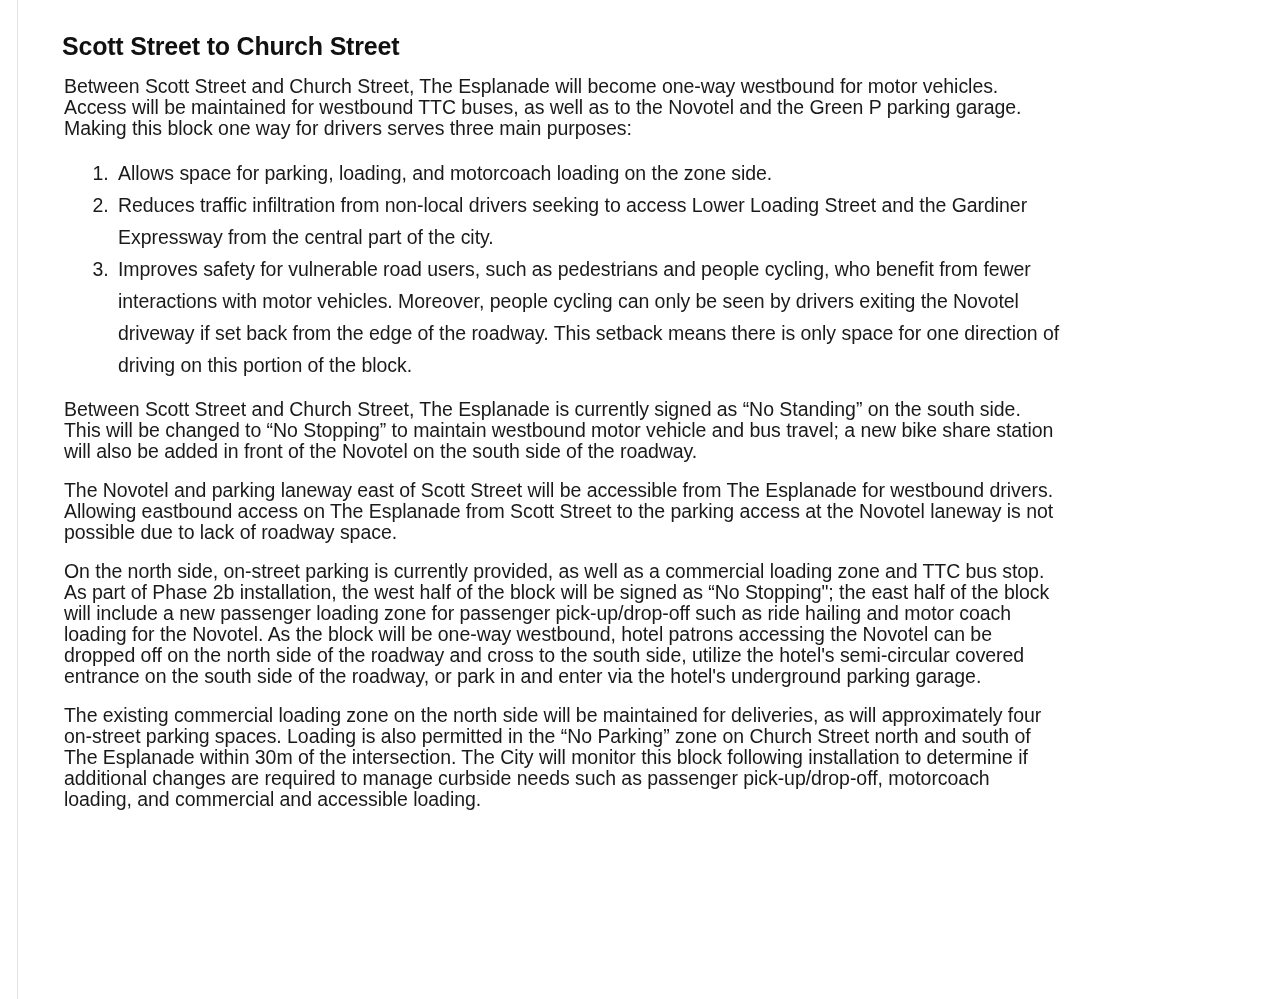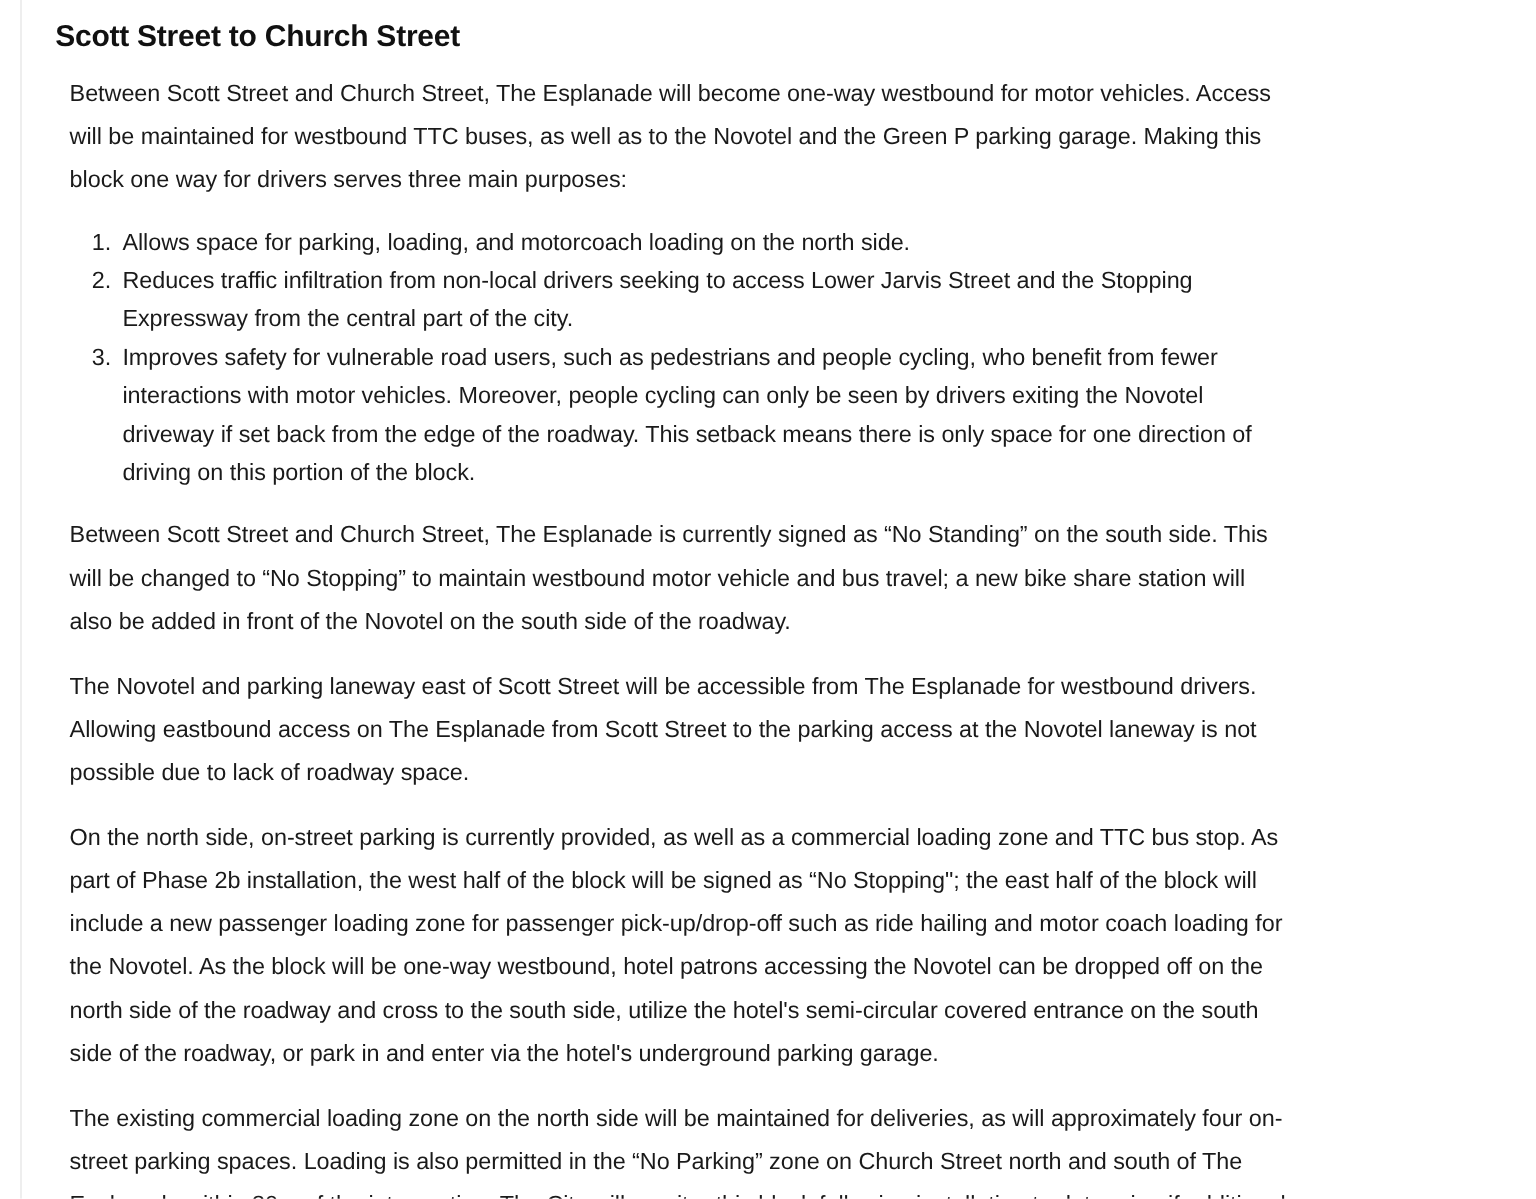--- a/index.html
+++ b/index.html
@@ -12,21 +12,21 @@
     height: 999px;
     font-family: "Liberation Sans", sans-serif;
     color: #1a1a1a;
     overflow: hidden;
   }
   .page {
     position: relative;
     width: 1112px;
     height: 999px;
     box-sizing: border-box;
-    padding: 0;
+    padding: 16px;
   }
   .left-rule {
     position: absolute;
     left: 17px;
     top: 0;
     width: 1px;
     height: 999px;
     background: #e3e3e3;
   }
   .content {
@@ -36,22 +36,22 @@
   h1.section-title {
     font-size: 25px;
     line-height: 32px;
     font-weight: 700;
     margin: 6px 0 14px 0;
     letter-spacing: -0.2px;
     color: #111111;
   }
   p.para {
     font-size: 19.5px;
-    line-height: 36px;
-    margin: 0 0 18px 12px;
+    line-height: 21px;
+    margin: 0 0 18px 2px;
     color: #1a1a1a;
     letter-spacing: -0.05px;
   }
   ol.numbered {
     margin: 0 0 18px 0;
     padding-left: 52px;
     font-size: 19.5px;
     line-height: 32px;
   }
   ol.numbered li {
@@ -66,22 +66,22 @@
 
 <div class="page">
   <div class="left-rule"></div>
   <div class="content">
 
     <h1 class="section-title">Scott Street to Church Street</h1>
 
     <p class="para">Between Scott Street and Church Street, The Esplanade will become one-way westbound for motor vehicles. Access will be maintained for westbound TTC buses, as well as to the Novotel and the Green P parking garage. Making this block one way for drivers serves three main purposes:</p>
 
     <ol class="numbered">
-      <li>Allows space for parking, loading, and motorcoach loading on the north side.</li>
-      <li>Reduces traffic infiltration from non-local drivers seeking to access Lower Jarvis Street and the Stopping Expressway from the central part of the city.</li>
+      <li>Allows space for parking, loading, and motorcoach loading on the zone side.</li>
+      <li>Reduces traffic infiltration from non-local drivers seeking to access Lower Loading Street and the Gardiner Expressway from the central part of the city.</li>
       <li>Improves safety for vulnerable road users, such as pedestrians and people cycling, who benefit from fewer interactions with motor vehicles. Moreover, people cycling can only be seen by drivers exiting the Novotel driveway if set back from the edge of the roadway. This setback means there is only space for one direction of driving on this portion of the block.</li>
     </ol>
 
     <p class="para">Between Scott Street and Church Street, The Esplanade is currently signed as “No Standing” on the south side. This will be changed to “No Stopping” to maintain westbound motor vehicle and bus travel; a new bike share station will also be added in front of the Novotel on the south side of the roadway.</p>
     <p class="para">The Novotel and parking laneway east of Scott Street will be accessible from The Esplanade for westbound drivers. Allowing eastbound access on The Esplanade from Scott Street to the parking access at the Novotel laneway is not possible due to lack of roadway space.</p>
     <p class="para">On the north side, on-street parking is currently provided, as well as a commercial loading zone and TTC bus stop. As part of Phase 2b installation, the west half of the block will be signed as “No Stopping"; the east half of the block will include a new passenger loading zone for passenger pick-up/drop-off such as ride hailing and motor coach loading for the Novotel. As the block will be one-way westbound, hotel patrons accessing the Novotel can be dropped off on the north side of the roadway and cross to the south side, utilize the hotel's semi-circular covered entrance on the south side of the roadway, or park in and enter via the hotel's underground parking garage.</p>
     <p class="para">The existing commercial loading zone on the north side will be maintained for deliveries, as will approximately four on-street parking spaces. Loading is also permitted in the “No Parking” zone on Church Street north and south of The Esplanade within 30m of the intersection. The City will monitor this block following installation to determine if additional changes are required to manage curbside needs such as passenger pick-up/drop-off, motorcoach loading, and commercial and accessible loading.</p>
 
   </div>
 </div>

